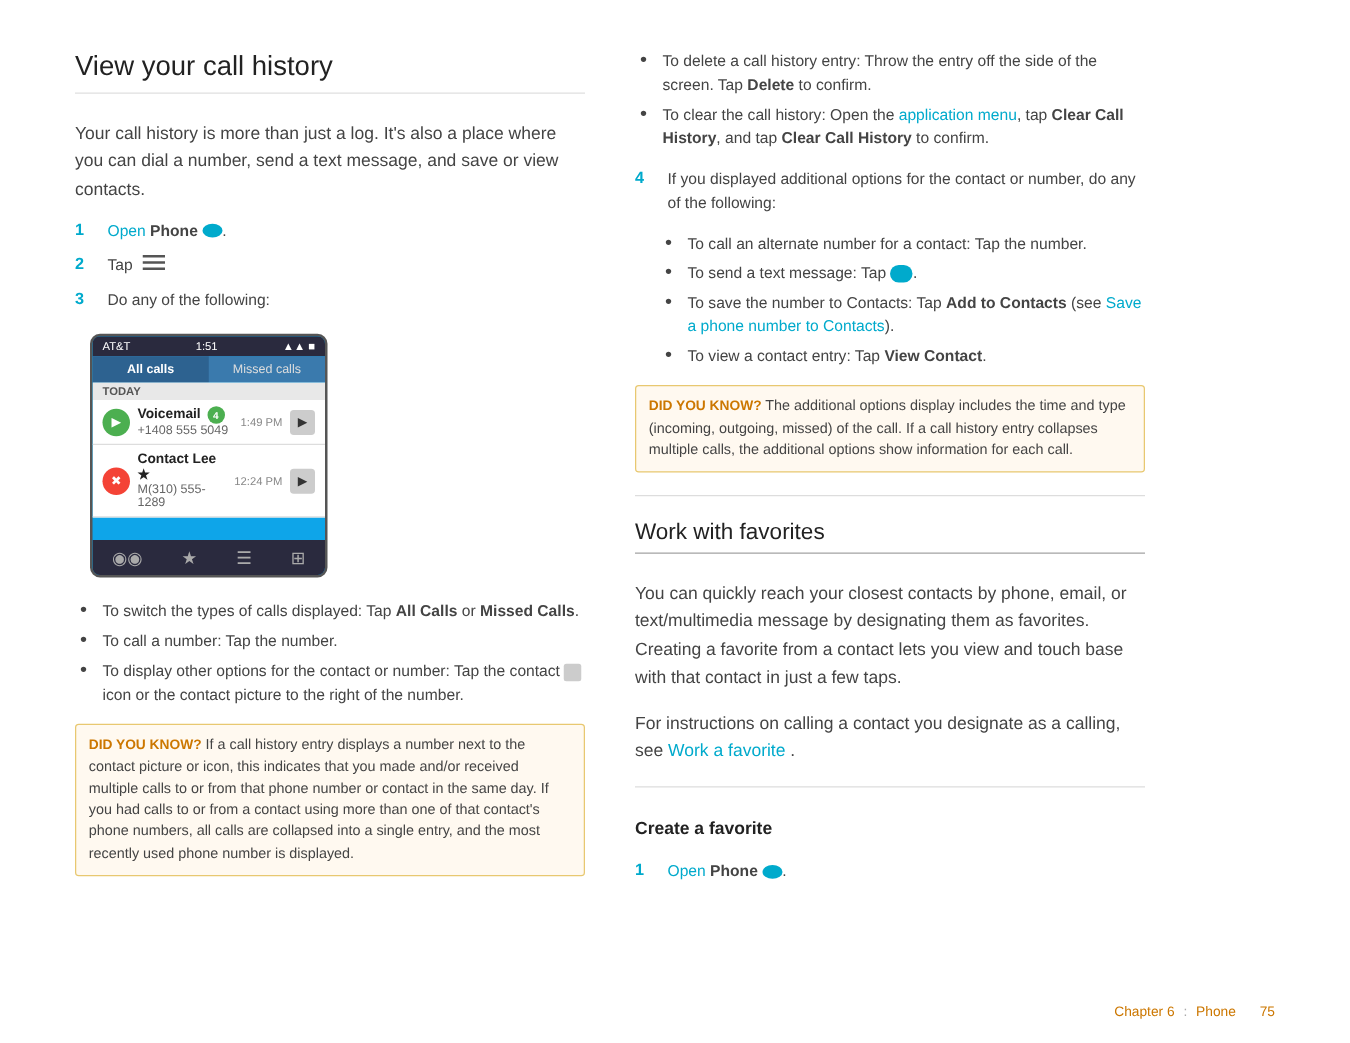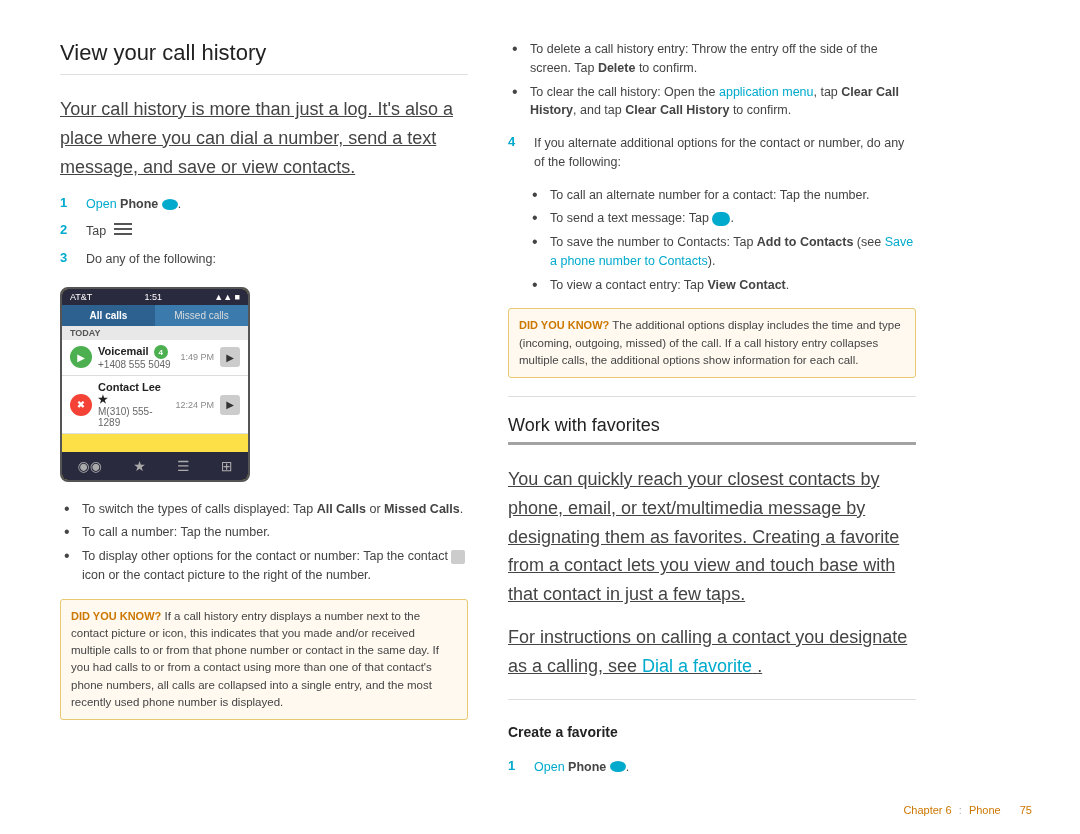--- a/index.html
+++ b/index.html
@@ -38,35 +38,34 @@
       color: #222222;
       margin-bottom: 6px;
       border-bottom: 1px solid #e0e0e0;
       padding-bottom: 8px;
     }
     h2.sub-section-title {
       font-size: 18px;
       font-weight: 400;
       color: #222222;
       margin-bottom: 6px;
-      border-bottom: 3px solid #a3a3a3;
+      border-bottom: 1px solid #a3a3a3;
       padding-bottom: 6px;
     }
     h3.sub-sub-title {
       font-size: 14px;
       font-weight: 600;
       color: #222222;
       margin-top: 6px;
       margin-bottom: 4px;
     }
     .intro-text {
-      font-size: 18px;
+      font-size: 14px;
       line-height: 1.6;
       color: #444;
-      text-decoration: underline;
     }
     .step-list {
       list-style: none;
       counter-reset: steps;
       display: flex;
       flex-direction: column;
       gap: 8px;
     }
     .step-item {
       display: flex;
@@ -82,26 +81,26 @@
     .step-text {
       font-size: 12.5px;
       line-height: 1.5;
       color: #444;
     }
     .link-blue {
       color: #00aacc;
       text-decoration: none;
     }
     .phone-screenshot {
-      background: #fde047;
+      background: #0ea5e9;
       border-radius: 8px;
       width: 190px;
       height: 195px;
       overflow: hidden;
-      margin: 4px 0;
+      margin: 4px 12px;
       border: 2px solid #555;
       display: flex;
       flex-direction: column;
     }
     .phone-status-bar {
       background: #2a2a3e;
       display: flex;
       justify-content: space-between;
       align-items: center;
       padding: 3px 8px;
@@ -214,21 +213,21 @@
       font-size: 11px;
     }
     .divider {
       border: none;
       border-top: 1px solid #ddd;
       margin: 4px 0;
     }
     .footer {
       position: absolute;
       bottom: 18px;
-      right: 48px;
+      right: 60px;
       font-size: 11px;
       color: #cc7700;
     }
     .footer-separator {
       color: #aaa;
       margin: 0 4px;
     }
     .voicemail-icon {
       width: 22px;
       height: 22px;
@@ -387,21 +386,21 @@
         <span>To delete a call history entry: Throw the entry off the side of the screen. Tap <strong>Delete</strong> to confirm.</span>
       </li>
       <li class="bullet-item">
         <span class="bullet-dot">•</span>
         <span>To clear the call history: Open the <a class="link-blue" href="#">application menu</a>, tap <strong>Clear Call History</strong>, and tap <strong>Clear Call History</strong> to confirm.</span>
       </li>
     </ul>
 
     <div class="step-item">
       <span class="step-number">4</span>
-      <span class="step-text">If you alternate additional options for the contact or number, do any of the following:</span>
+      <span class="step-text">If you displayed additional options for the contact or number, do any of the following:</span>
     </div>
 
     <ul class="bullet-list" style="padding-left:24px;">
       <li class="bullet-item">
         <span class="bullet-dot">•</span>
         <span>To call an alternate number for a contact: Tap the number.</span>
       </li>
       <li class="bullet-item">
         <span class="bullet-dot">•</span>
         <span>To send a text message: Tap
@@ -422,21 +421,21 @@
       <span class="did-you-know-label">DID YOU KNOW?</span>
       <span> The additional options display includes the time and type (incoming, outgoing, missed) of the call. If a call history entry collapses multiple calls, the additional options show information for each call.</span>
     </div>
 
     <hr class="divider">
 
     <h2 class="sub-section-title">Work with favorites</h2>
     <p class="intro-text">You can quickly reach your closest contacts by phone, email, or text/multimedia message by designating them as favorites. Creating a favorite from a contact lets you view and touch base with that contact in just a few taps.</p>
     <p class="intro-text">
       <span>For instructions on calling a contact you designate as a calling, see </span>
-      <a class="link-blue" href="#">Dial a favorite</a>
+      <a class="link-blue" href="#">Work a favorite</a>
       <span>.</span>
     </p>
 
     <hr class="divider">
 
     <h3 class="sub-sub-title">Create a favorite</h3>
 
     <div class="step-item">
       <span class="step-number">1</span>
       <span class="step-text">

